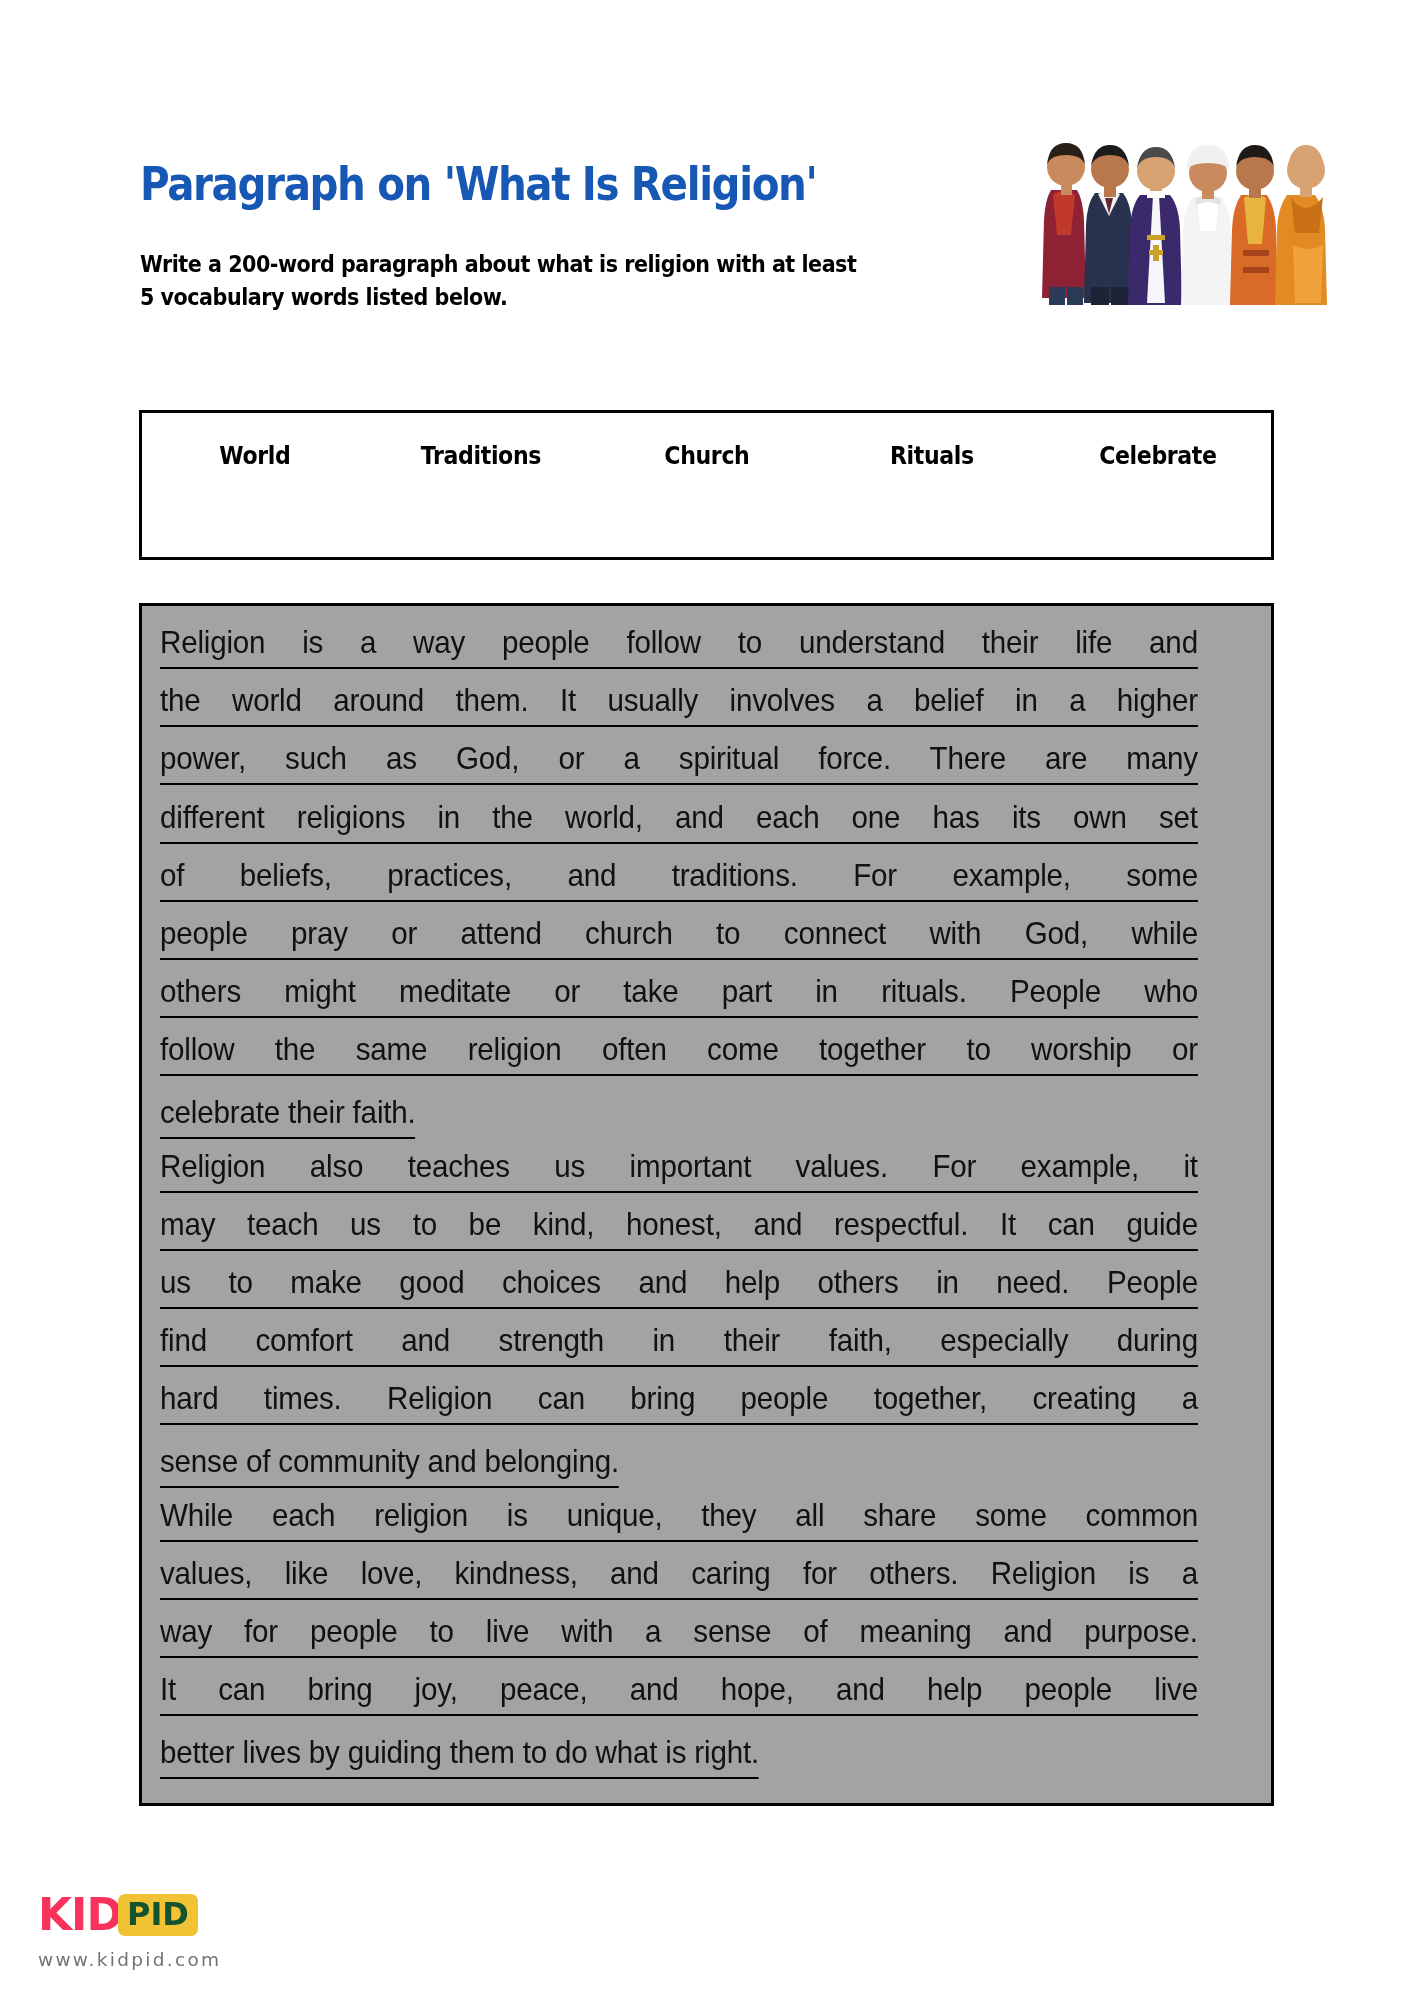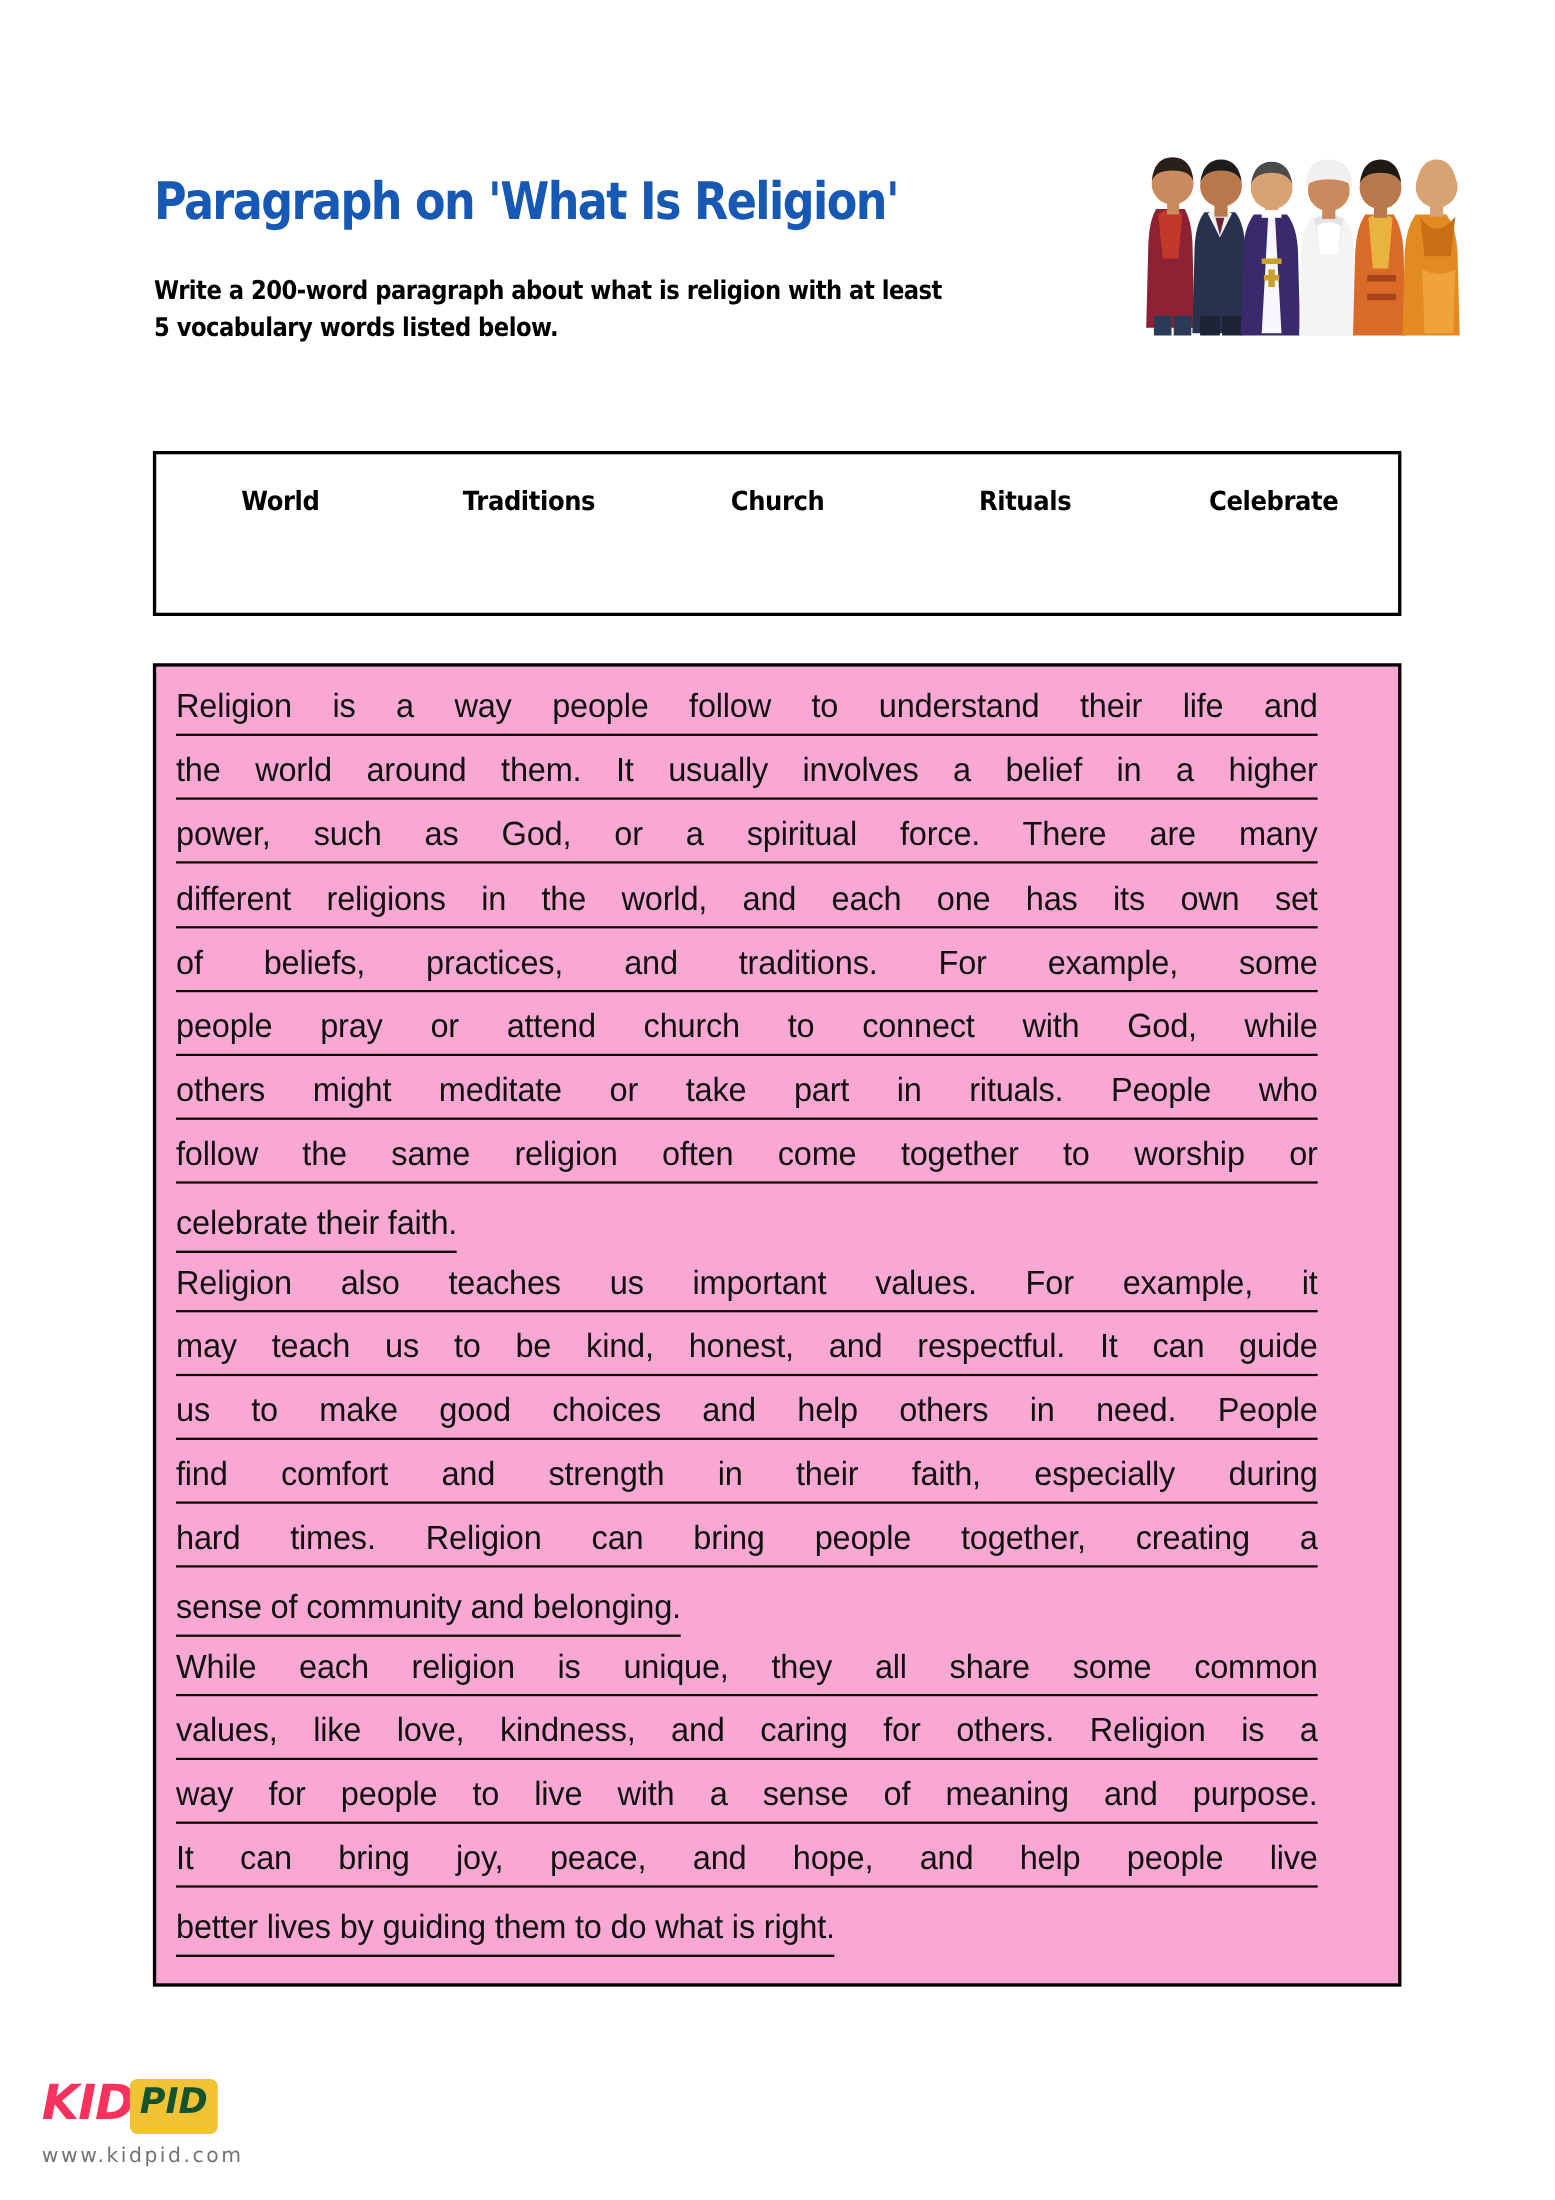--- a/index.html
+++ b/index.html
@@ -93,21 +93,21 @@
 
   
   #answer-box {
     position: absolute;
     left: 139px;
     top: 603px;
     width: 1135px;
     height: 1203px;
     border: 3px solid #000000;
     box-sizing: border-box;
-    background: #f9a8d4;
+    background: #a3a3a3;
     padding: 14px 18px 0 18px;
   }
   .para-line {
     font-family: "Liberation Sans", sans-serif;
     font-size: 30.5px;
     font-weight: 400;
     color: #111111;
     height: 58.2px;
     line-height: 52px;
     letter-spacing: -0.2px;
@@ -140,22 +140,22 @@
   }
   #logo-wrap {
     position: absolute;
     left: 38px;
     top: 50px;
     width: 220px;
     height: 90px;
   }
   #logo-mark {
     display: flex;
+    align-items: center;
     height: 50px;
-    font-style: italic;
   }
   #logo-kid {
     font-family: "DejaVu Sans", sans-serif;
     font-size: 44px;
     font-weight: bold;
     color: #f8325c;
     letter-spacing: -1px;
     line-height: 1;
   }
   #logo-pid {

